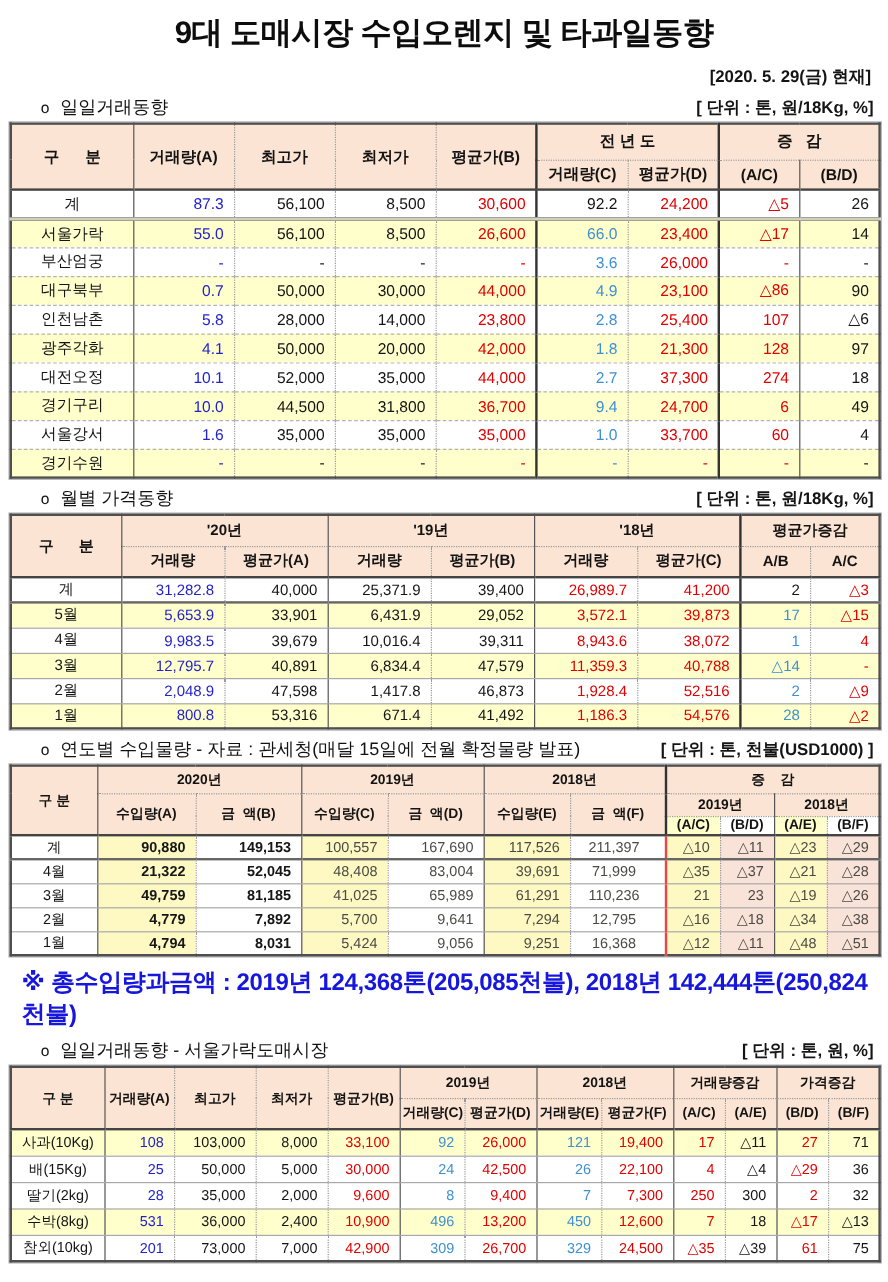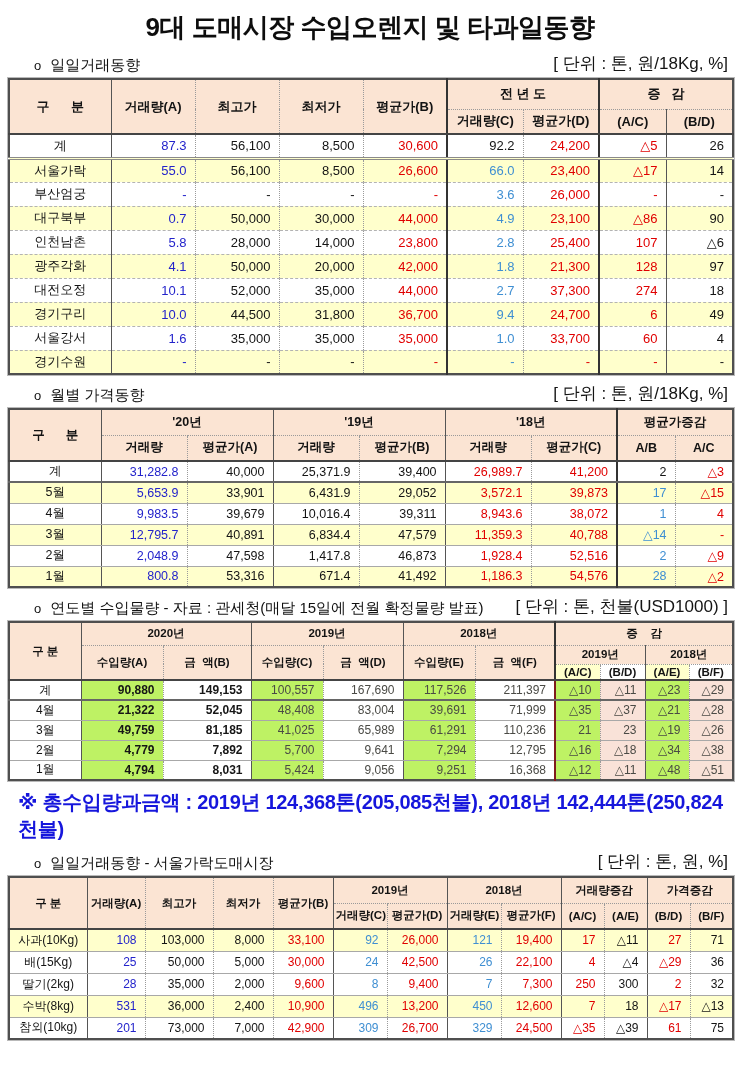--- a/index.html
+++ b/index.html
@@ -14,21 +14,21 @@
     margin:6px 0 2px 0;color:#0d0d0d;
   }
   .asof{text-align:right;font-weight:700;font-size:14px;margin:10px 6px 6px 0;}
 
   .sec{font-size:16px;font-weight:800;margin:10px 0 2px 12px;color:#0d0d0d;}
   .sec .sq{font-size:14px;font-weight:400;margin-right:9px;position:relative;top:-1px;}
 
   .cap-row{display:flex;justify-content:space-between;align-items:flex-end;margin:7px 2px 3px 2px;}
   .cap{font-size:15px;padding-left:24px;color:#111;}
   .cap .o{margin-right:9px;font-size:13px;}
-  .unit{font-size:17px;font-weight:400;padding-right:2px;}
+  .unit{font-size:14px;font-weight:700;padding-right:2px;}
 
   table{
     border-collapse:collapse;table-layout:fixed;width:724px;
     border:2px solid #4f4f4f;box-shadow:0 0 0 1px #b9b9b9;
     margin:0 auto;
   }
   thead th{
     background:#fbe4d3;font-weight:700;text-align:center;vertical-align:middle;
     white-space:pre;border-bottom:2px solid #444;padding:0 2px;color:#131313;
   }
@@ -47,21 +47,21 @@
   .c-blue{color:#2323cb;}
   .c-skyblue{color:#3f8fd2;}
   .c-red{color:#e00000;}
   .c-black{color:#141414;}
   .c-gray{color:#4a4a45;}
   .bold{font-weight:700;color:#161616;}
 
   
   tr.bg-yellow{background:#ffffcc;}
   tr.bg-white{background:#ffffff;}
-  td.bg-yellow{background:#bef264;}
+  td.bg-yellow{background:#fef9c3;}
   td.bg-white{background:#ffffff;}
   td.bg-peach{background:#f9e2d8;}
 
   
   #t1{font-size:13px;}
   #t1 thead th{font-size:13px;}
   #t1 thead tr:nth-child(1){height:30px;}
   #t1 thead tr:nth-child(2){height:25px;}
   #t1 tbody tr{height:24px;}
   #t1 tbody tr > *{border-bottom:1px dashed #b3b3b3;}
@@ -95,21 +95,21 @@
   #t3 thead tr:nth-child(3){height:16px;}
   #t3 tbody tr{height:20px;}
   #t3 tbody tr > *{border-bottom:1px solid #a8a8a8;}
   #t3 tbody tr:first-child > *{border-bottom:2px solid #666;}
   #t3 tbody tr:last-child > *{border-bottom:none;}
   #t3 tbody tr > :nth-child(1),#t3 tbody tr > :nth-child(3),
   #t3 tbody tr > :nth-child(5),#t3 tbody tr > :nth-child(9){border-right:1px solid #555;}
   #t3 tbody tr > :nth-child(2),#t3 tbody tr > :nth-child(4),
   #t3 tbody tr > :nth-child(6),#t3 tbody tr > :nth-child(8),
   #t3 tbody tr > :nth-child(10){border-right:1px dotted #9a9a9a;}
-  #t3 tbody tr > :nth-child(7){border-right:2px solid #7f1d1d;}
+  #t3 tbody tr > :nth-child(7){border-right:2px solid #ef4444;text-align:center;}
 
   
   #t4{font-size:12px;}
   #t4 thead th{font-size:11.5px;}
   #t4 thead tr{height:26px;}
   #t4 tbody tr{height:22px;}
   #t4 tbody tr > *{border-bottom:1px solid #a8a8a8;}
   #t4 tbody tr:last-child > *{border-bottom:none;}
   #t4 tbody tr > :nth-child(1),#t4 tbody tr > :nth-child(5),
   #t4 tbody tr > :nth-child(7),#t4 tbody tr > :nth-child(9),
@@ -122,20 +122,21 @@
   .note{
     color:#1616dc;font-weight:800;font-size:20px;margin:8px 0 0 10px;letter-spacing:-0.3px;
   }
 </style>
 </head>
 <body>
 
 <div class="page">
 
   <div class="title">9대 도매시장 수입오렌지 및 타과일동향</div>
+  <div class="asof">[2020. 5. 29(금) 현재]</div>
 
 
   <div class="cap-row">
     <div class="cap">
       <span class="o">o</span><span>일일거래동향</span>
     </div>
     <div class="unit">[ 단위 : 톤, 원/18Kg, %]</div>
   </div>
 
   <table id="t1">

